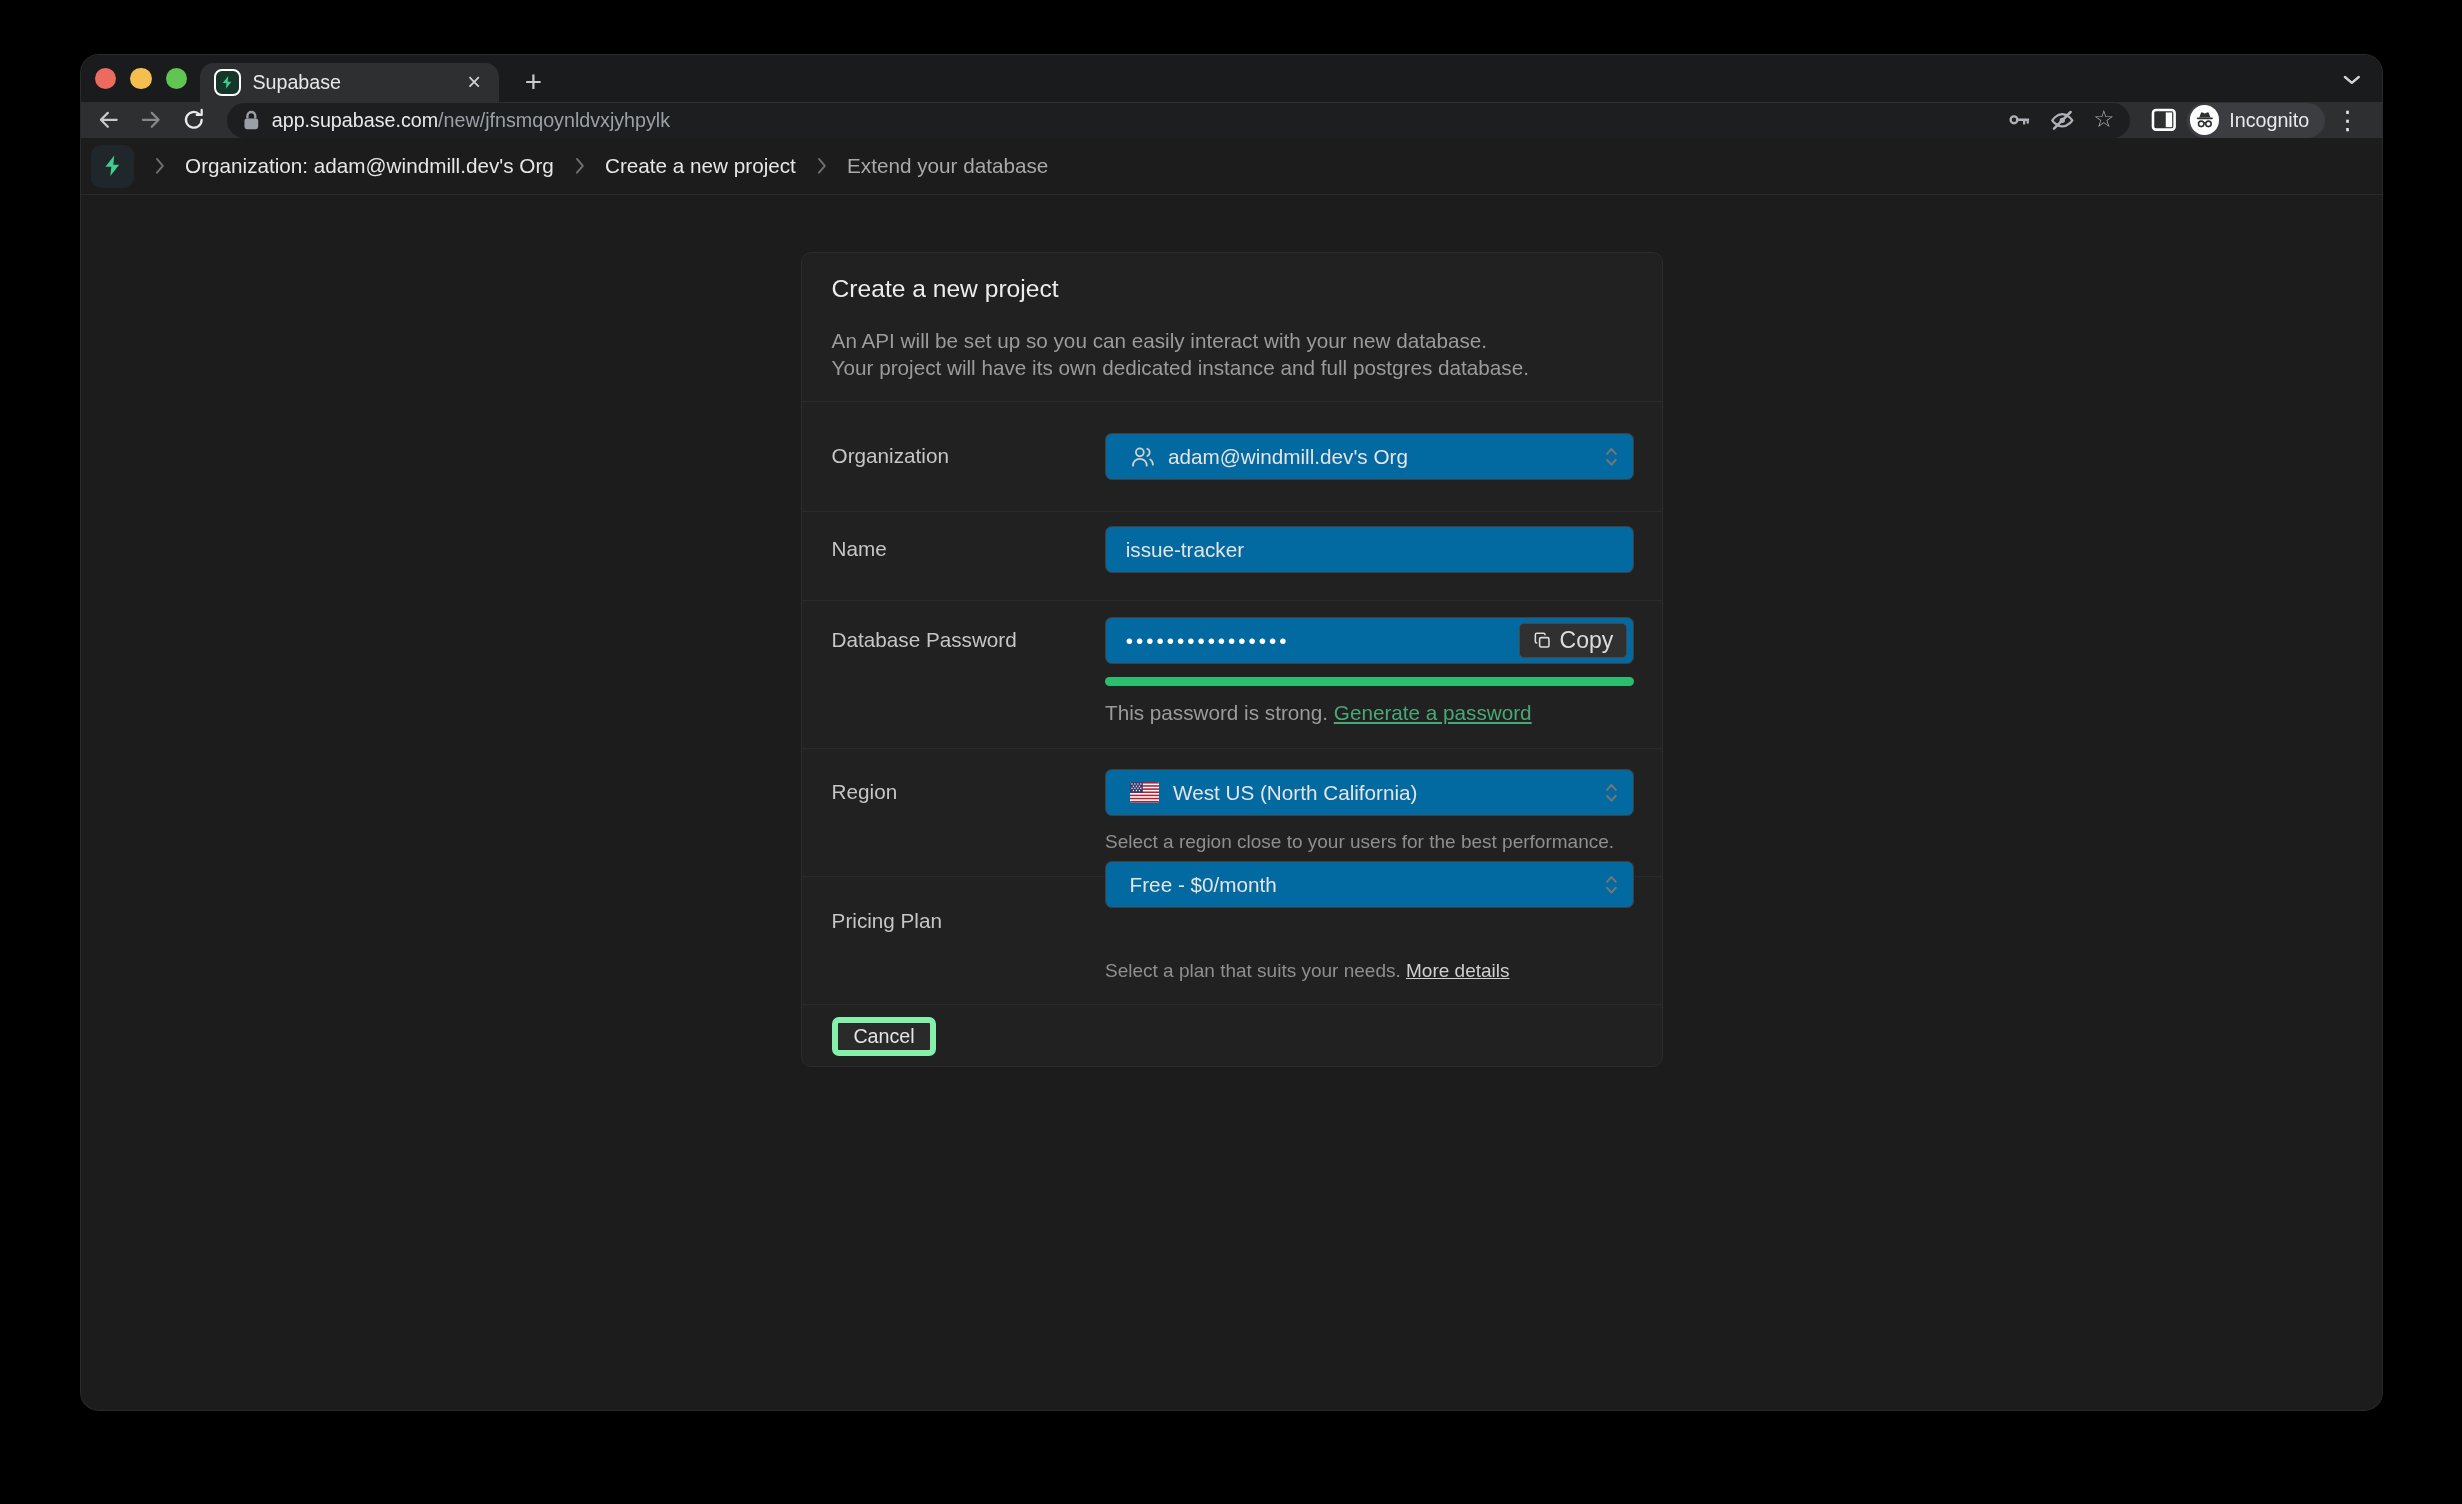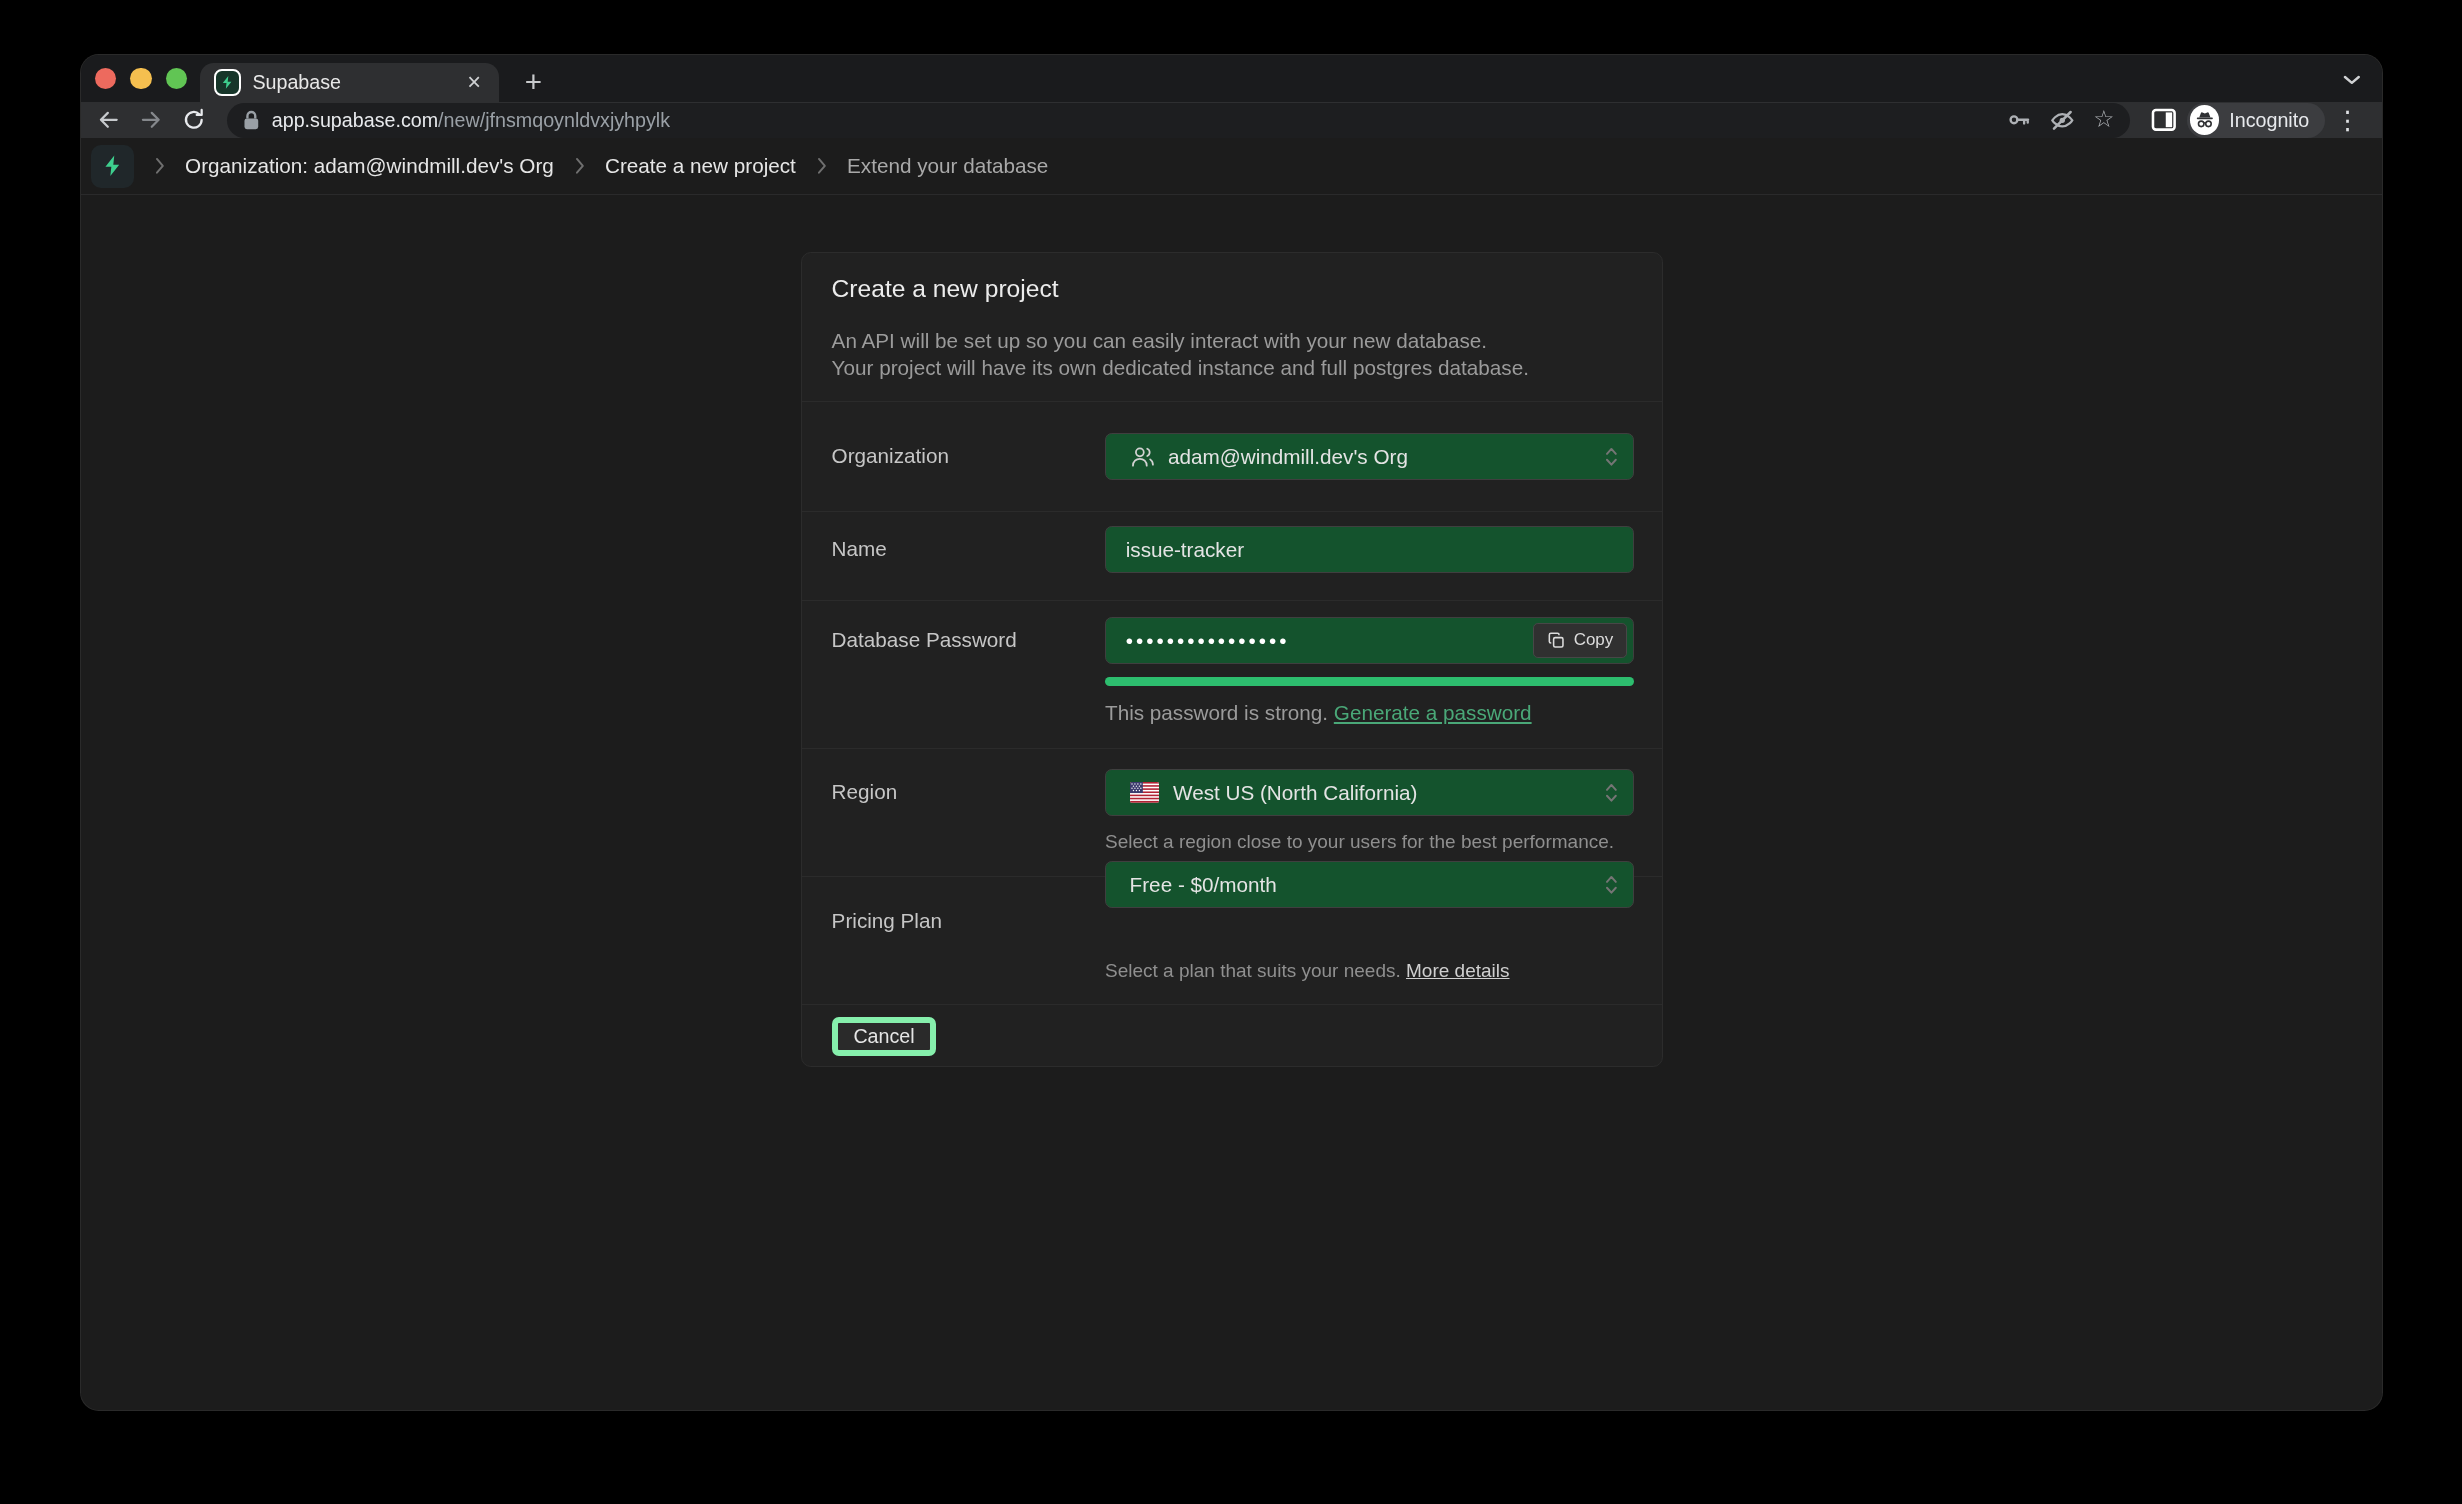--- a/index.html
+++ b/index.html
@@ -41,29 +41,29 @@
   .crumb.dim { color:#a9a9a9; }
   .crumb-sep { display:flex; align-items:center; }
 
   
   .page { position:relative; height:1203px; background:#1c1c1c; }
   .card { position:absolute; left:720px; top:57px; width:862px; height:815px; background:#212121; border:1px solid #2c2c2c; border-radius:9.9px; }
   .card-title { position:absolute; left:29.6px; top:21.7px; font-size:24.6px; font-weight:500; color:#ececec; }
   .card-desc { position:absolute; left:29.6px; top:75px; font-size:20.7px; line-height:26.6px; color:#9b9b9b; }
   .divider { position:absolute; left:0; width:100%; height:1px; background:#2b2b2b; }
   .flabel { position:absolute; left:29.6px; font-size:20.7px; color:#c6c6c6; }
-  .field { position:absolute; left:303px; width:529px; height:47px; background:#14532d; border:1px solid #3f3f3f; border-radius:6.9px; display:flex; align-items:center; }
+  .field { position:absolute; left:303px; width:529px; height:47px; background:#0369a1; border:1px solid #3f3f3f; border-radius:6.9px; display:flex; align-items:center; }
   .field .ftext { font-size:20.7px; color:#e4e4e4; white-space:nowrap; }
   .sel-chevrons { position:absolute; right:13.8px; top:0; height:100%; display:flex; align-items:center; }
   .helper { position:absolute; left:303px; font-size:19px; color:#8f8f8f; white-space:nowrap; }
   .helper a, .green-link { text-decoration:underline; }
 
   .pw-dots { font-size:20.7px; color:#fff; letter-spacing:3px; margin-left:19.7px; }
   .copy-btn { position:absolute; right:5.9px; top:4.9px; height:35px; background:#303030; border:1px solid #474747; border-radius:4.9px; display:flex; align-items:center; gap:7.9px; padding:0 12.8px; }
-  .copy-btn span { font-size:17px; color:#dcdcdc; }
+  .copy-btn span { font-size:23px; color:#dcdcdc; }
   .strength-bar { position:absolute; left:303px; top:424px; width:529px; height:8.9px; border-radius:4.9px; background:#2dbd6e; }
   .strength-row { position:absolute; left:303px; top:448px; font-size:20.7px; white-space:nowrap; }
   .strength-row .msg { color:#9b9b9b; }
   .green-link { color:#4aa878; }
 
   .flag { width:29.6px; height:20.7px; flex:none; margin-left:23.6px; border-radius:2px; overflow:hidden; }
 
   .footer { position:absolute; left:0; top:764px; width:100%; padding:0 29.6px; display:flex; align-items:center; }
   .btn { height:39px; border-radius:6.9px; display:flex; align-items:center; padding:0 15.8px; font-size:19.7px; }
   .btn-cancel { background:#2a2a2a; border:6px solid #86efac; color:#e5e5e5; }

